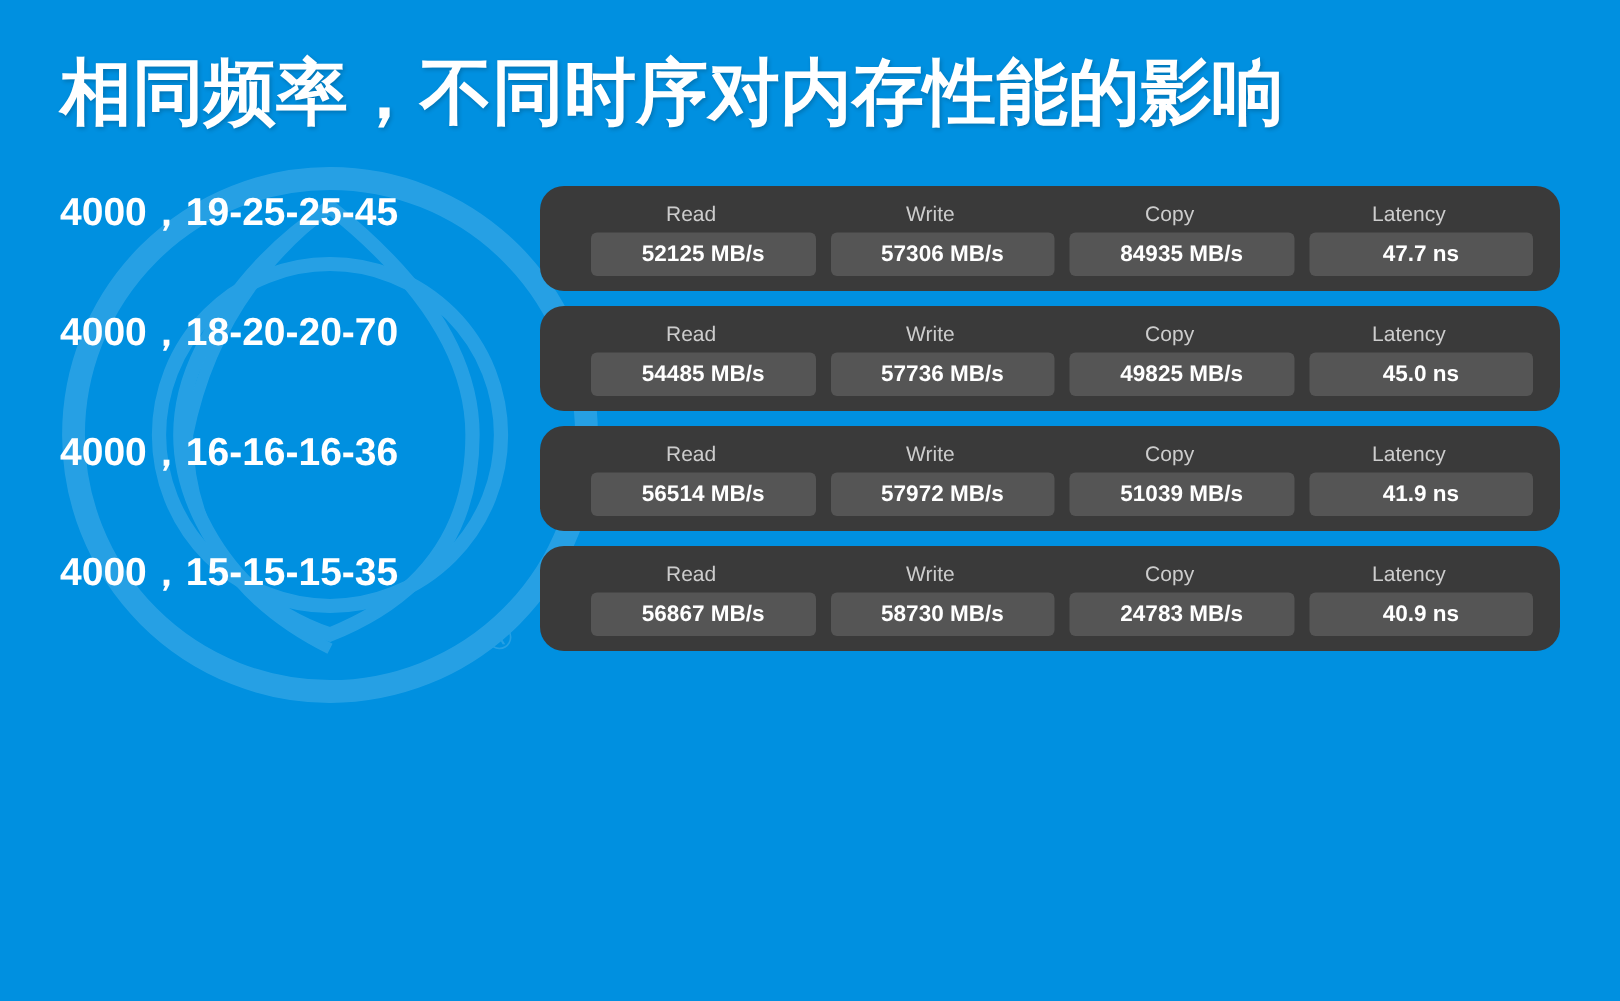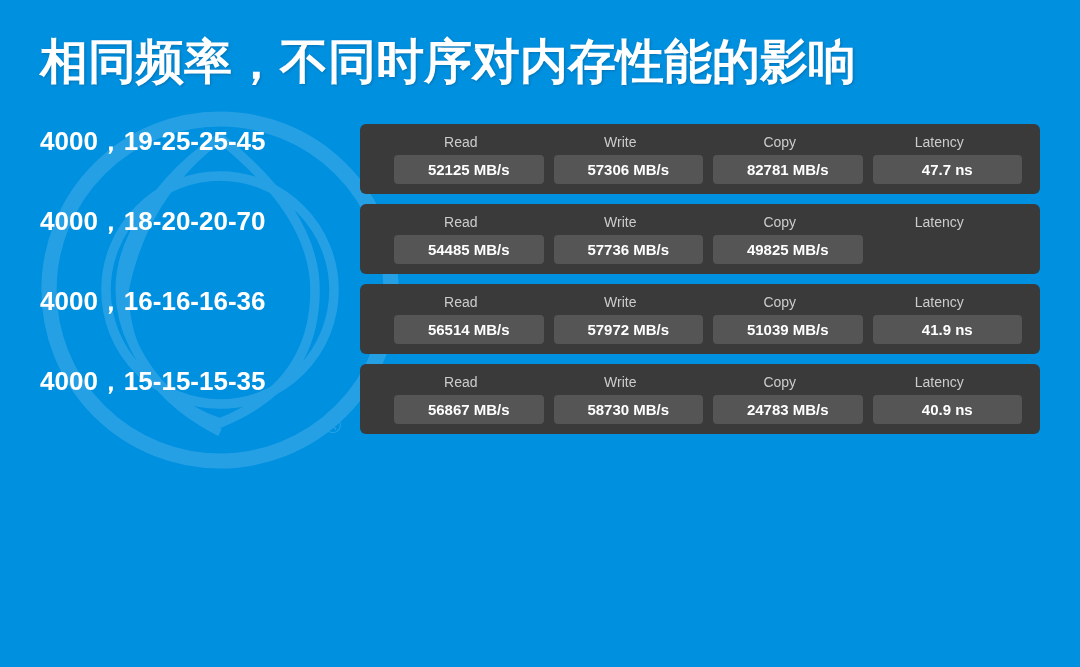--- a/index.html
+++ b/index.html
@@ -47,21 +47,21 @@
     .label {
       color: white;
       font-size: 26px;
       font-weight: bold;
       width: 300px;
       flex-shrink: 0;
     }
 
     .benchmark-card {
       background: #3a3a3a;
-      border-radius: 6px;
+      border-radius: 16px;
       padding: 10px 26px;
       flex: 1;
       display: grid;
       grid-template-columns: repeat(4, 1fr);
       gap: 10px;
     }
 
     .metric {
       display: flex;
       flex-direction: column;
@@ -109,21 +109,21 @@
           <div class="metric">
             <div class="metric-label">Read</div>
             <div class="metric-value">52125 MB/s</div>
           </div>
           <div class="metric">
             <div class="metric-label">Write</div>
             <div class="metric-value">57306 MB/s</div>
           </div>
           <div class="metric">
             <div class="metric-label">Copy</div>
-            <div class="metric-value">82781 MB/s</div>
+            <div class="metric-value">84935 MB/s</div>
           </div>
           <div class="metric">
             <div class="metric-label">Latency</div>
             <div class="metric-value">47.7 ns</div>
           </div>
         </div>
       </div>
       <div class="row">
         <div class="label">4000，18-20-20-70</div>
         <div class="benchmark-card">
@@ -134,20 +134,21 @@
           <div class="metric">
             <div class="metric-label">Write</div>
             <div class="metric-value">57736 MB/s</div>
           </div>
           <div class="metric">
             <div class="metric-label">Copy</div>
             <div class="metric-value">49825 MB/s</div>
           </div>
           <div class="metric">
             <div class="metric-label">Latency</div>
+            <div class="metric-value">45.0 ns</div>
           </div>
         </div>
       </div>
       <div class="row">
         <div class="label">4000，16-16-16-36</div>
         <div class="benchmark-card">
           <div class="metric">
             <div class="metric-label">Read</div>
             <div class="metric-value">56514 MB/s</div>
           </div>

